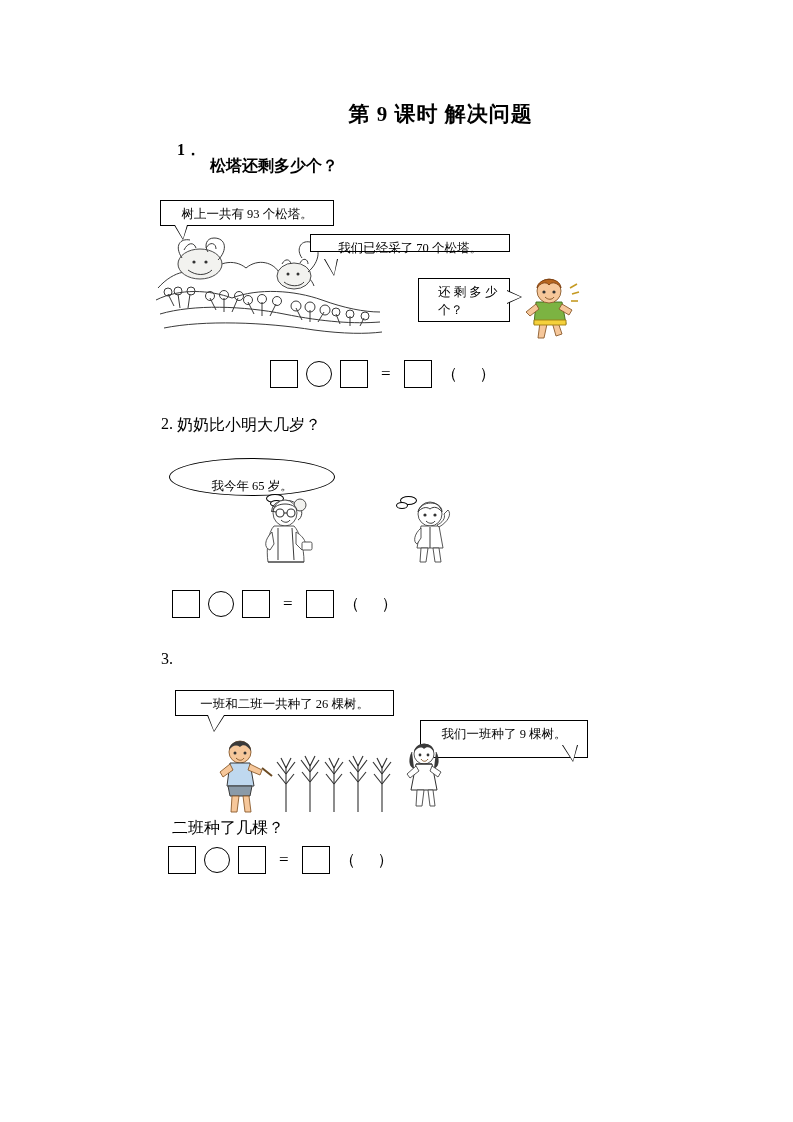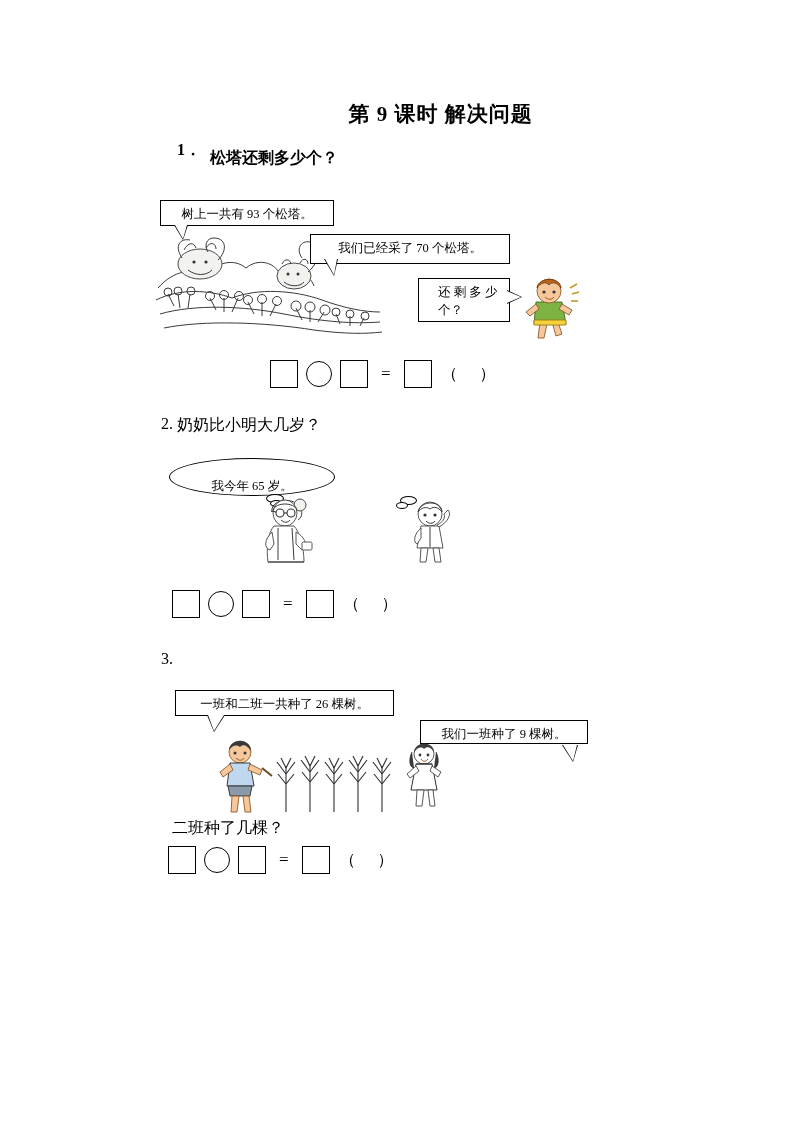--- a/index.html
+++ b/index.html
@@ -133,21 +133,21 @@
   .c-dark  { fill: #333; }
 </style>
 </head>
 <body>
 
 <div class="page">
 
   <div class="doc-title">第 9 课时  解决问题</div>
 
   <div class="q-label" style="left:133px; top:140px;">1．</div>
-  <div class="q-label" style="left:166px; top:148px;">松塔还剩多少个？</div>
+  <div class="q-label" style="left:166px; top:156px;">松塔还剩多少个？</div>
 
   <div class="illus" style="left:110px; top:228px; width:230px; height:115px;">
     <svg width="230" height="115" viewBox="0 0 230 115">
 
       <path class="sketch-line" d="M4 60 C 20 42, 38 40, 52 48 C 62 34, 80 30, 92 40 C 104 30, 120 34, 126 46 C 140 40, 156 46, 160 58"></path>
       <path class="sketch-line" d="M2 72 C 26 60, 56 62, 78 70 C 104 60, 140 62, 168 72 C 190 80, 210 84, 226 84"></path>
       <path class="sketch-line" d="M6 86 C 40 76, 90 78, 130 86 C 170 94, 200 96, 226 94"></path>
       <path class="sketch-line" d="M10 100 C 50 92, 110 94, 160 102 C 190 106, 212 106, 228 104"></path>
 
       <g>
@@ -231,21 +231,21 @@
       <path d="M23 25 C 26 28, 30 28, 32 25" fill="none" stroke="#8a5a2b" stroke-width="1"></path>
     </svg>
   </div>
 
   <div class="bubble-rect" style="left:116px; top:200px; width:174px; height:26px; text-align:center; line-height:16px;font-family:Liberation Serif, serif;">
     <span>树上一共有 93 个松塔。</span>
     <span class="tail" style="left:14px; top:24px; border-left:8px solid transparent; border-right:4px solid transparent; border-top:14px solid #fff; z-index:2;"></span>
     <span class="tail" style="left:13px; top:24px; border-left:9px solid transparent; border-right:5px solid transparent; border-top:15px solid #000; z-index:1;"></span>
   </div>
 
-  <div class="bubble-rect" style="left:266px; top:234px; width:200px; height:30px; text-align:center; line-height:16px;">
+  <div class="bubble-rect" style="left:266px; top:234px; width:200px; height:18px; text-align:center; line-height:16px;">
     <span>我们已经采了 70 个松塔。</span>
     <span class="tail" style="left:14px; top:24px; border-left:9px solid transparent; border-right:3px solid transparent; border-top:16px solid #fff; z-index:2;"></span>
     <span class="tail" style="left:13px; top:24px; border-left:10px solid transparent; border-right:4px solid transparent; border-top:17px solid #000; z-index:1;"></span>
   </div>
 
   <div class="bubble-rect" style="left:374px; top:278px; width:92px; height:44px; line-height:18px; padding:4px 19px;">
     <div>还 剩 多 少</div>
     <div>个？</div>
     <span class="tail" style="left:88px; top:12px; border-top:6px solid transparent; border-bottom:6px solid transparent; border-left:14px solid #fff; z-index:2;"></span>
     <span class="tail" style="left:88px; top:11px; border-top:7px solid transparent; border-bottom:7px solid transparent; border-left:15px solid #000; z-index:1;"></span>
@@ -329,21 +329,21 @@
   </div>
 
   <div class="q-label normal" style="left:117px; top:650px;">3.</div>
 
   <div class="bubble-rect" style="left:131px; top:690px; width:219px; height:26px; text-align:center; line-height:16px;">
     <span>一班和二班一共种了 26 棵树。</span>
     <span class="tail" style="left:32px; top:24px; border-left:6px solid transparent; border-right:10px solid transparent; border-top:16px solid #fff; z-index:2;"></span>
     <span class="tail" style="left:31px; top:24px; border-left:7px solid transparent; border-right:11px solid transparent; border-top:17px solid #000; z-index:1;"></span>
   </div>
 
-  <div class="bubble-rect" style="left:376px; top:720px; width:168px; height:24px; text-align:center; line-height:16px;">
+  <div class="bubble-rect" style="left:376px; top:720px; width:168px; height:38px; text-align:center; line-height:16px;">
     <span>我们一班种了 9 棵树。</span>
     <span class="tail" style="left:142px; top:24px; border-left:10px solid transparent; border-right:4px solid transparent; border-top:16px solid #fff; z-index:2;"></span>
     <span class="tail" style="left:141px; top:24px; border-left:11px solid transparent; border-right:5px solid transparent; border-top:17px solid #000; z-index:1;"></span>
   </div>
 
   <div class="illus" style="left:170px; top:736px; width:240px; height:82px;">
     <svg width="240" height="82" viewBox="0 0 240 82">
 
       <g>
         <circle class="c-skin" cx="26" cy="16" r="11"></circle>

